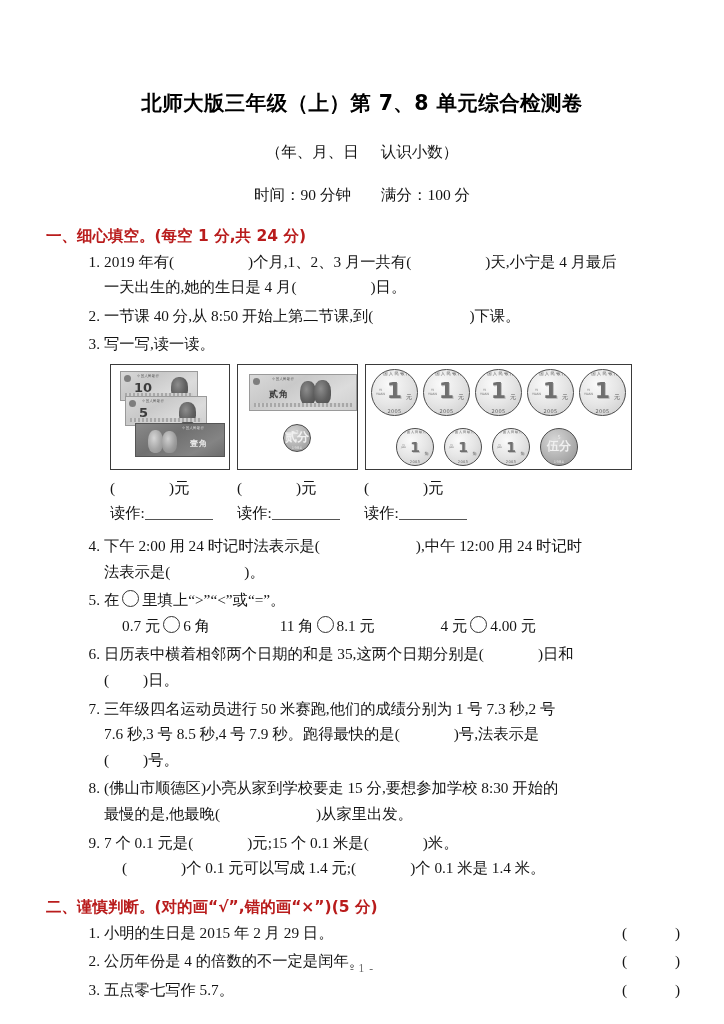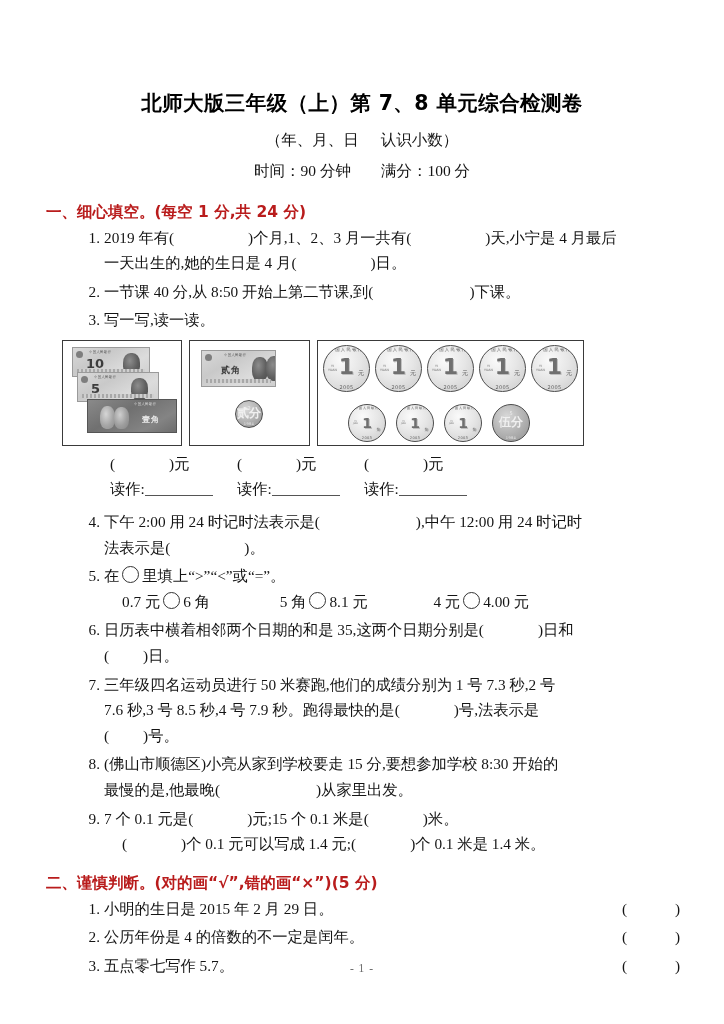--- a/index.html
+++ b/index.html
@@ -29,21 +29,21 @@
     font-size: 20.5px;
     letter-spacing: 0.4px;
     margin: 0;
     padding-top: 92px;
     line-height: 1.1;
     color: #000;
   }
   .doc-subtitle {
     text-align: center;
     font-size: 15.5px;
-    margin: 0;
+    margin: 12px;
     padding-top: 16px;
     line-height: 1.1;
   }
   .doc-meta {
     text-align: center;
     font-size: 15.5px;
     margin: 0;
     padding-top: 14px;
     line-height: 1.1;
   }
@@ -94,21 +94,21 @@
     height: 15px;
     border: 1.3px solid #333;
     border-radius: 50%;
     vertical-align: -2px;
     margin: 0 3px;
   }
 
   
   .money-row {
     margin: 7px 0 0 0;
-    padding-left: 62px;
+    padding-left: 110px;
     display: flex;
     gap: 7px;
     align-items: center;
   }
   .money-box {
     border: 1.4px solid #3a3a3a;
     box-sizing: border-box;
     height: 106px;
     background: #fff;
     position: relative;
@@ -340,21 +340,21 @@
         </div>
         <div class="note" style="left:24px; top:58px; width:90px; height:34px; background:linear-gradient(150deg,#8a8a8a 0%,#707070 40%,#848484 75%,#6d6d6d 100%); border-color:#555;">
           <span class="micro" style="left:46px; color:#e2e2e2;">中国人民银行</span>
           <span class="denom-cn" style="left:auto; right:16px; top:14px; color:#e8e8e8;">壹角</span>
           <span class="face" style="left:12px; top:6px; width:15px; height:23px; background:radial-gradient(ellipse at 40% 35%,#d6d6d6 0%,#a6a6a6 55%,#8b8b8b 100%);"></span>
           <span class="face" style="left:26px; top:7px; width:15px; height:22px; background:radial-gradient(ellipse at 40% 35%,#cfcfcf 0%,#9e9e9e 55%,#838383 100%);"></span>
         </div>
       </div>
 
       <div class="money-box" id="money-box-2">
-        <div class="note" style="left:11px; top:9px; width:75px; height:37px;">
+        <div class="note" style="left:11px; top:9px; width:108px; height:37px;">
           <span class="emblem"></span>
           <span class="micro" style="left:22px;">中国人民银行</span>
           <span class="denom-cn" style="left:19px; top:13px; font-size:9px;">贰角</span>
           <span class="face" style="left:50px; top:6px; width:16px; height:24px;"></span>
           <span class="face" style="left:64px; top:5px; width:17px; height:25px;"></span>
           <span class="strip"></span>
         </div>
         <div class="coin fen small" style="left:45px; top:59px; width:28px; height:28px;">
           <span class="num2">2</span>
           <span class="big-cn">贰分</span>
@@ -447,21 +447,21 @@
       <span>下午 2:00 用 24 时记时法表示是(</span><span class="blank-xl"></span><span>),中午 12:00 用 24 时记时</span>
       <span class="line2"><span>法表示是(</span><span class="blank-l"></span><span>)。</span></span>
     </div>
 
     <div class="q">
       <span class="num">5.</span>
       <span>在</span><span class="circ"></span><span>里填上“&gt;”“&lt;”或“=”。</span>
       <span class="line2" style="padding-left:18px;">
         <span><span>0.7 元</span><span class="circ"></span><span>6 角</span></span>
         <span style="display:inline-block;width:62px;"></span>
-        <span><span>5 角</span><span class="circ"></span><span>8.1 元</span></span>
+        <span><span>11 角</span><span class="circ"></span><span>8.1 元</span></span>
         <span style="display:inline-block;width:58px;"></span>
         <span><span>4 元</span><span class="circ"></span><span>4.00 元</span></span>
       </span>
     </div>
 
     <div class="q">
       <span class="num">6.</span>
       <span>日历表中横着相邻两个日期的和是 35,这两个日期分别是(</span><span class="blank-m"></span><span>)日和</span>
       <span class="line2"><span>(</span><span class="blank-s"></span><span>)日。</span></span>
     </div>

